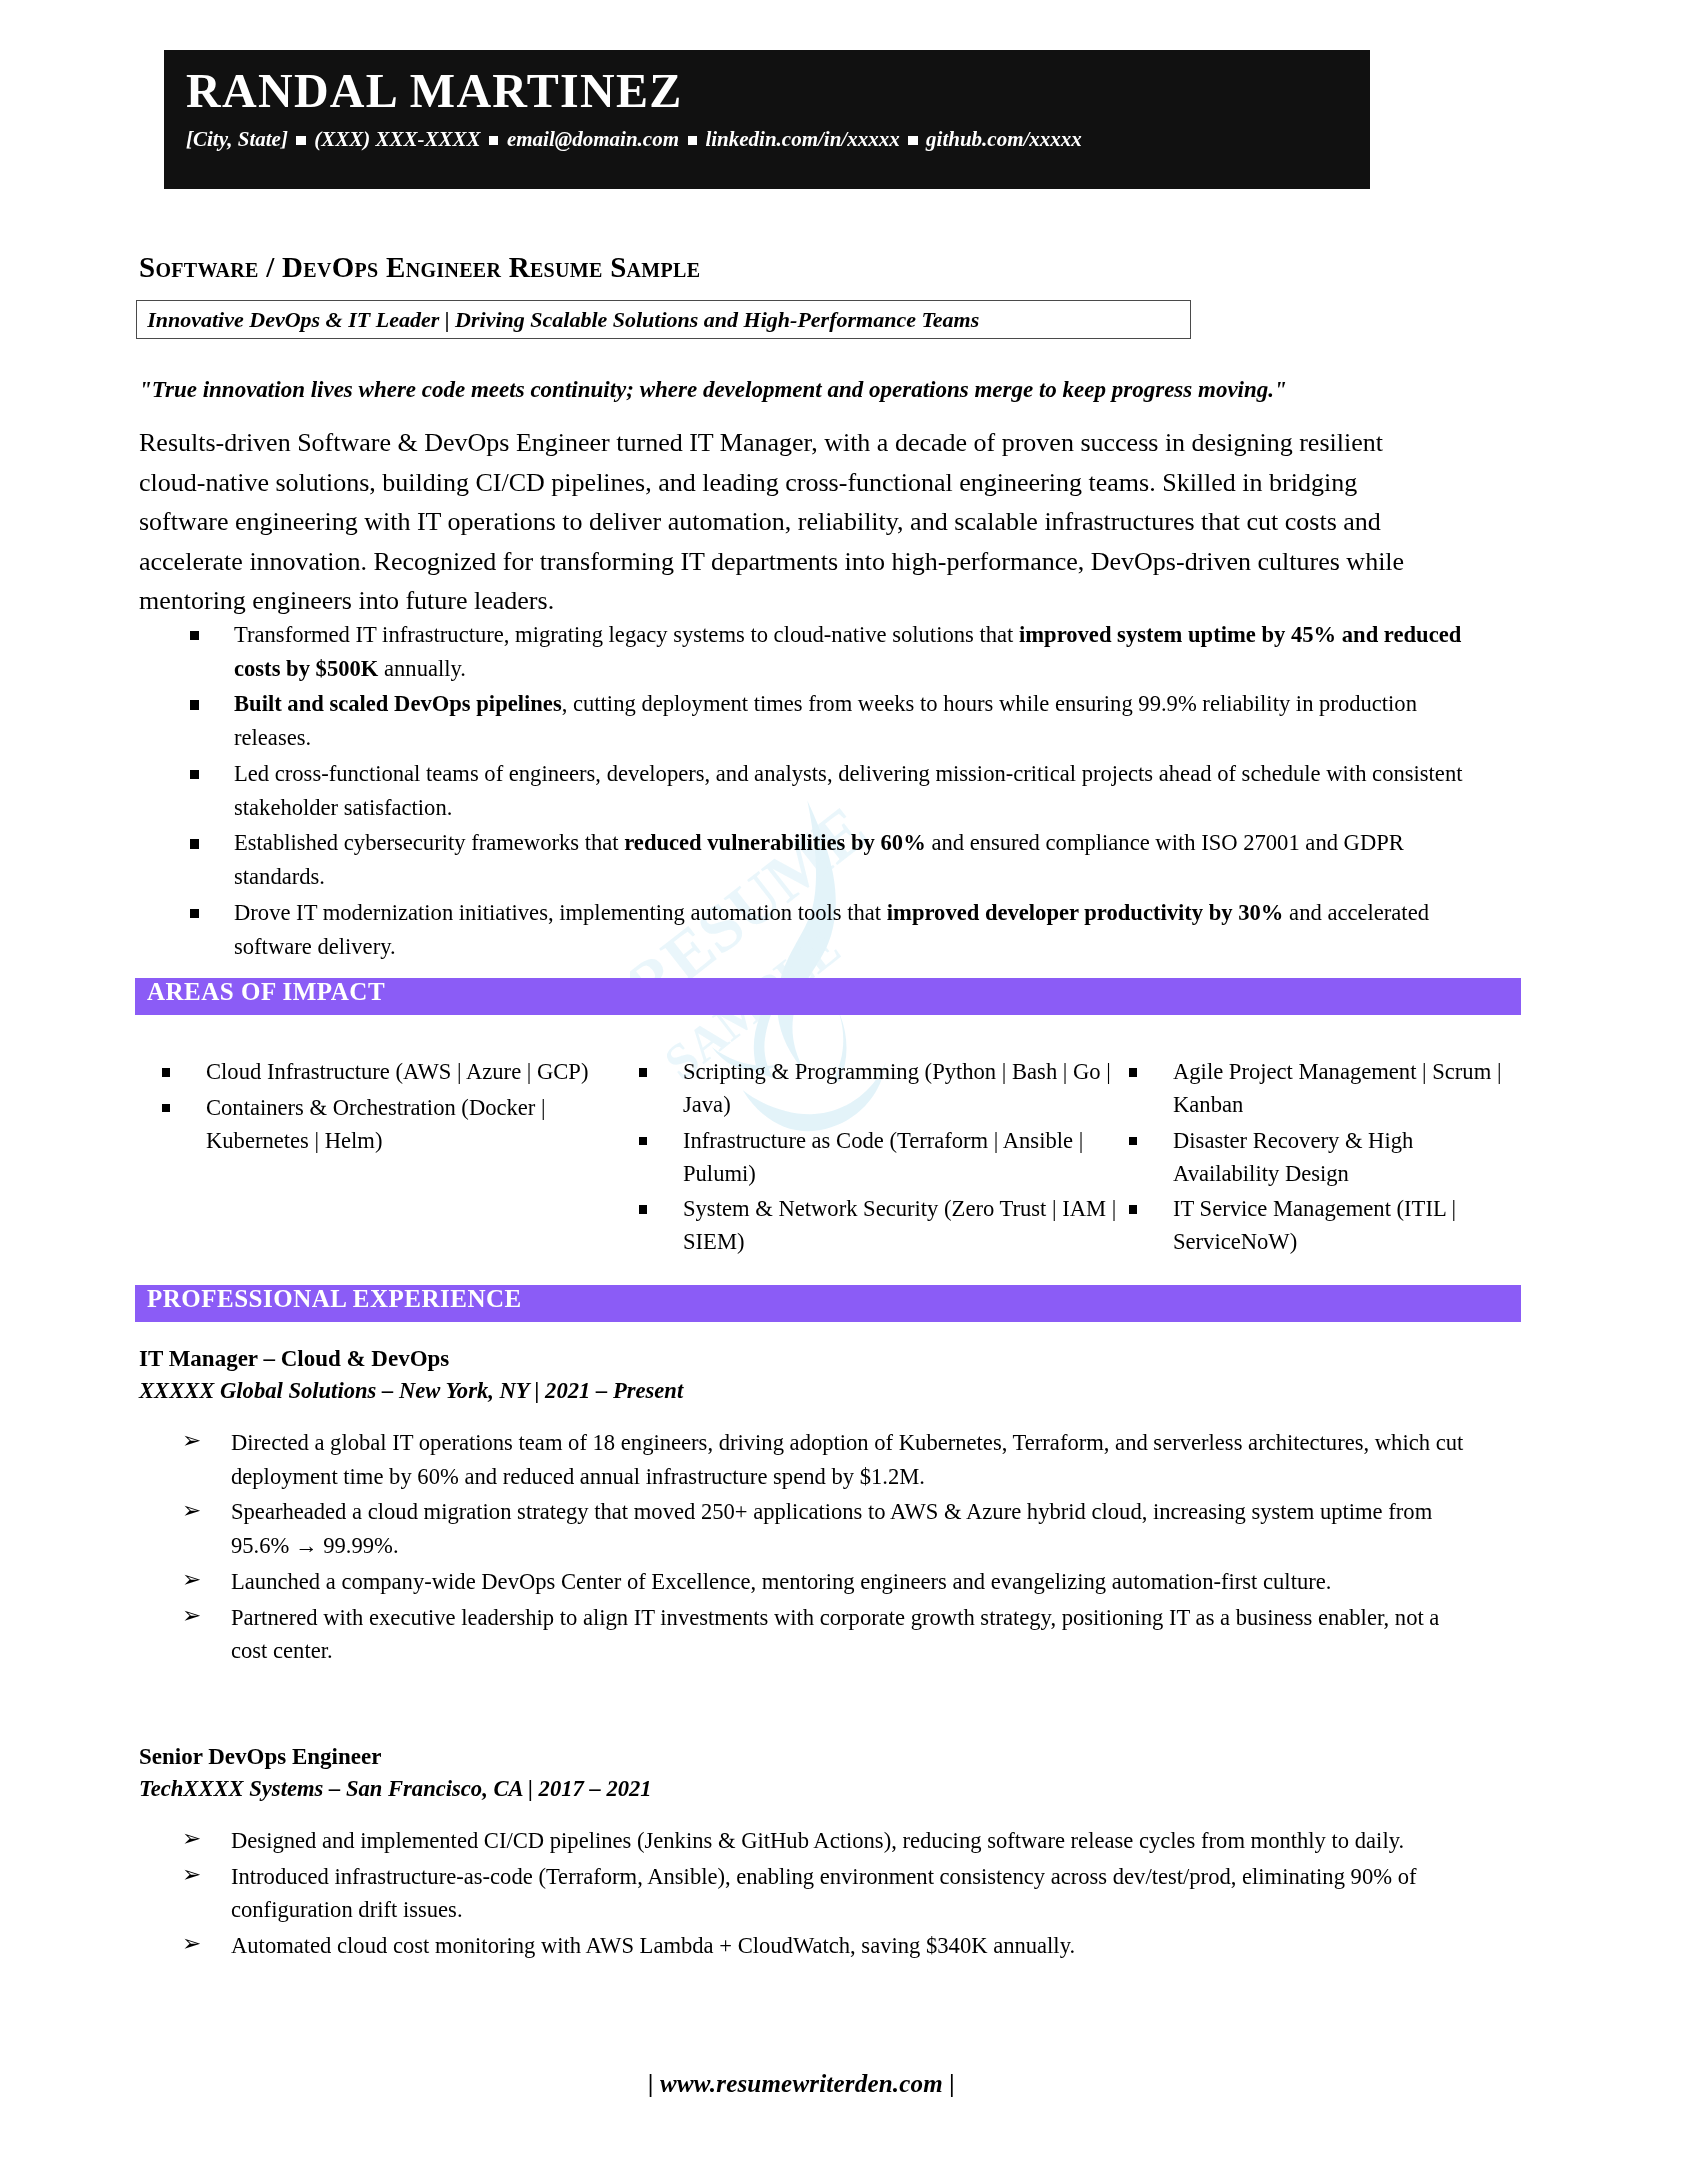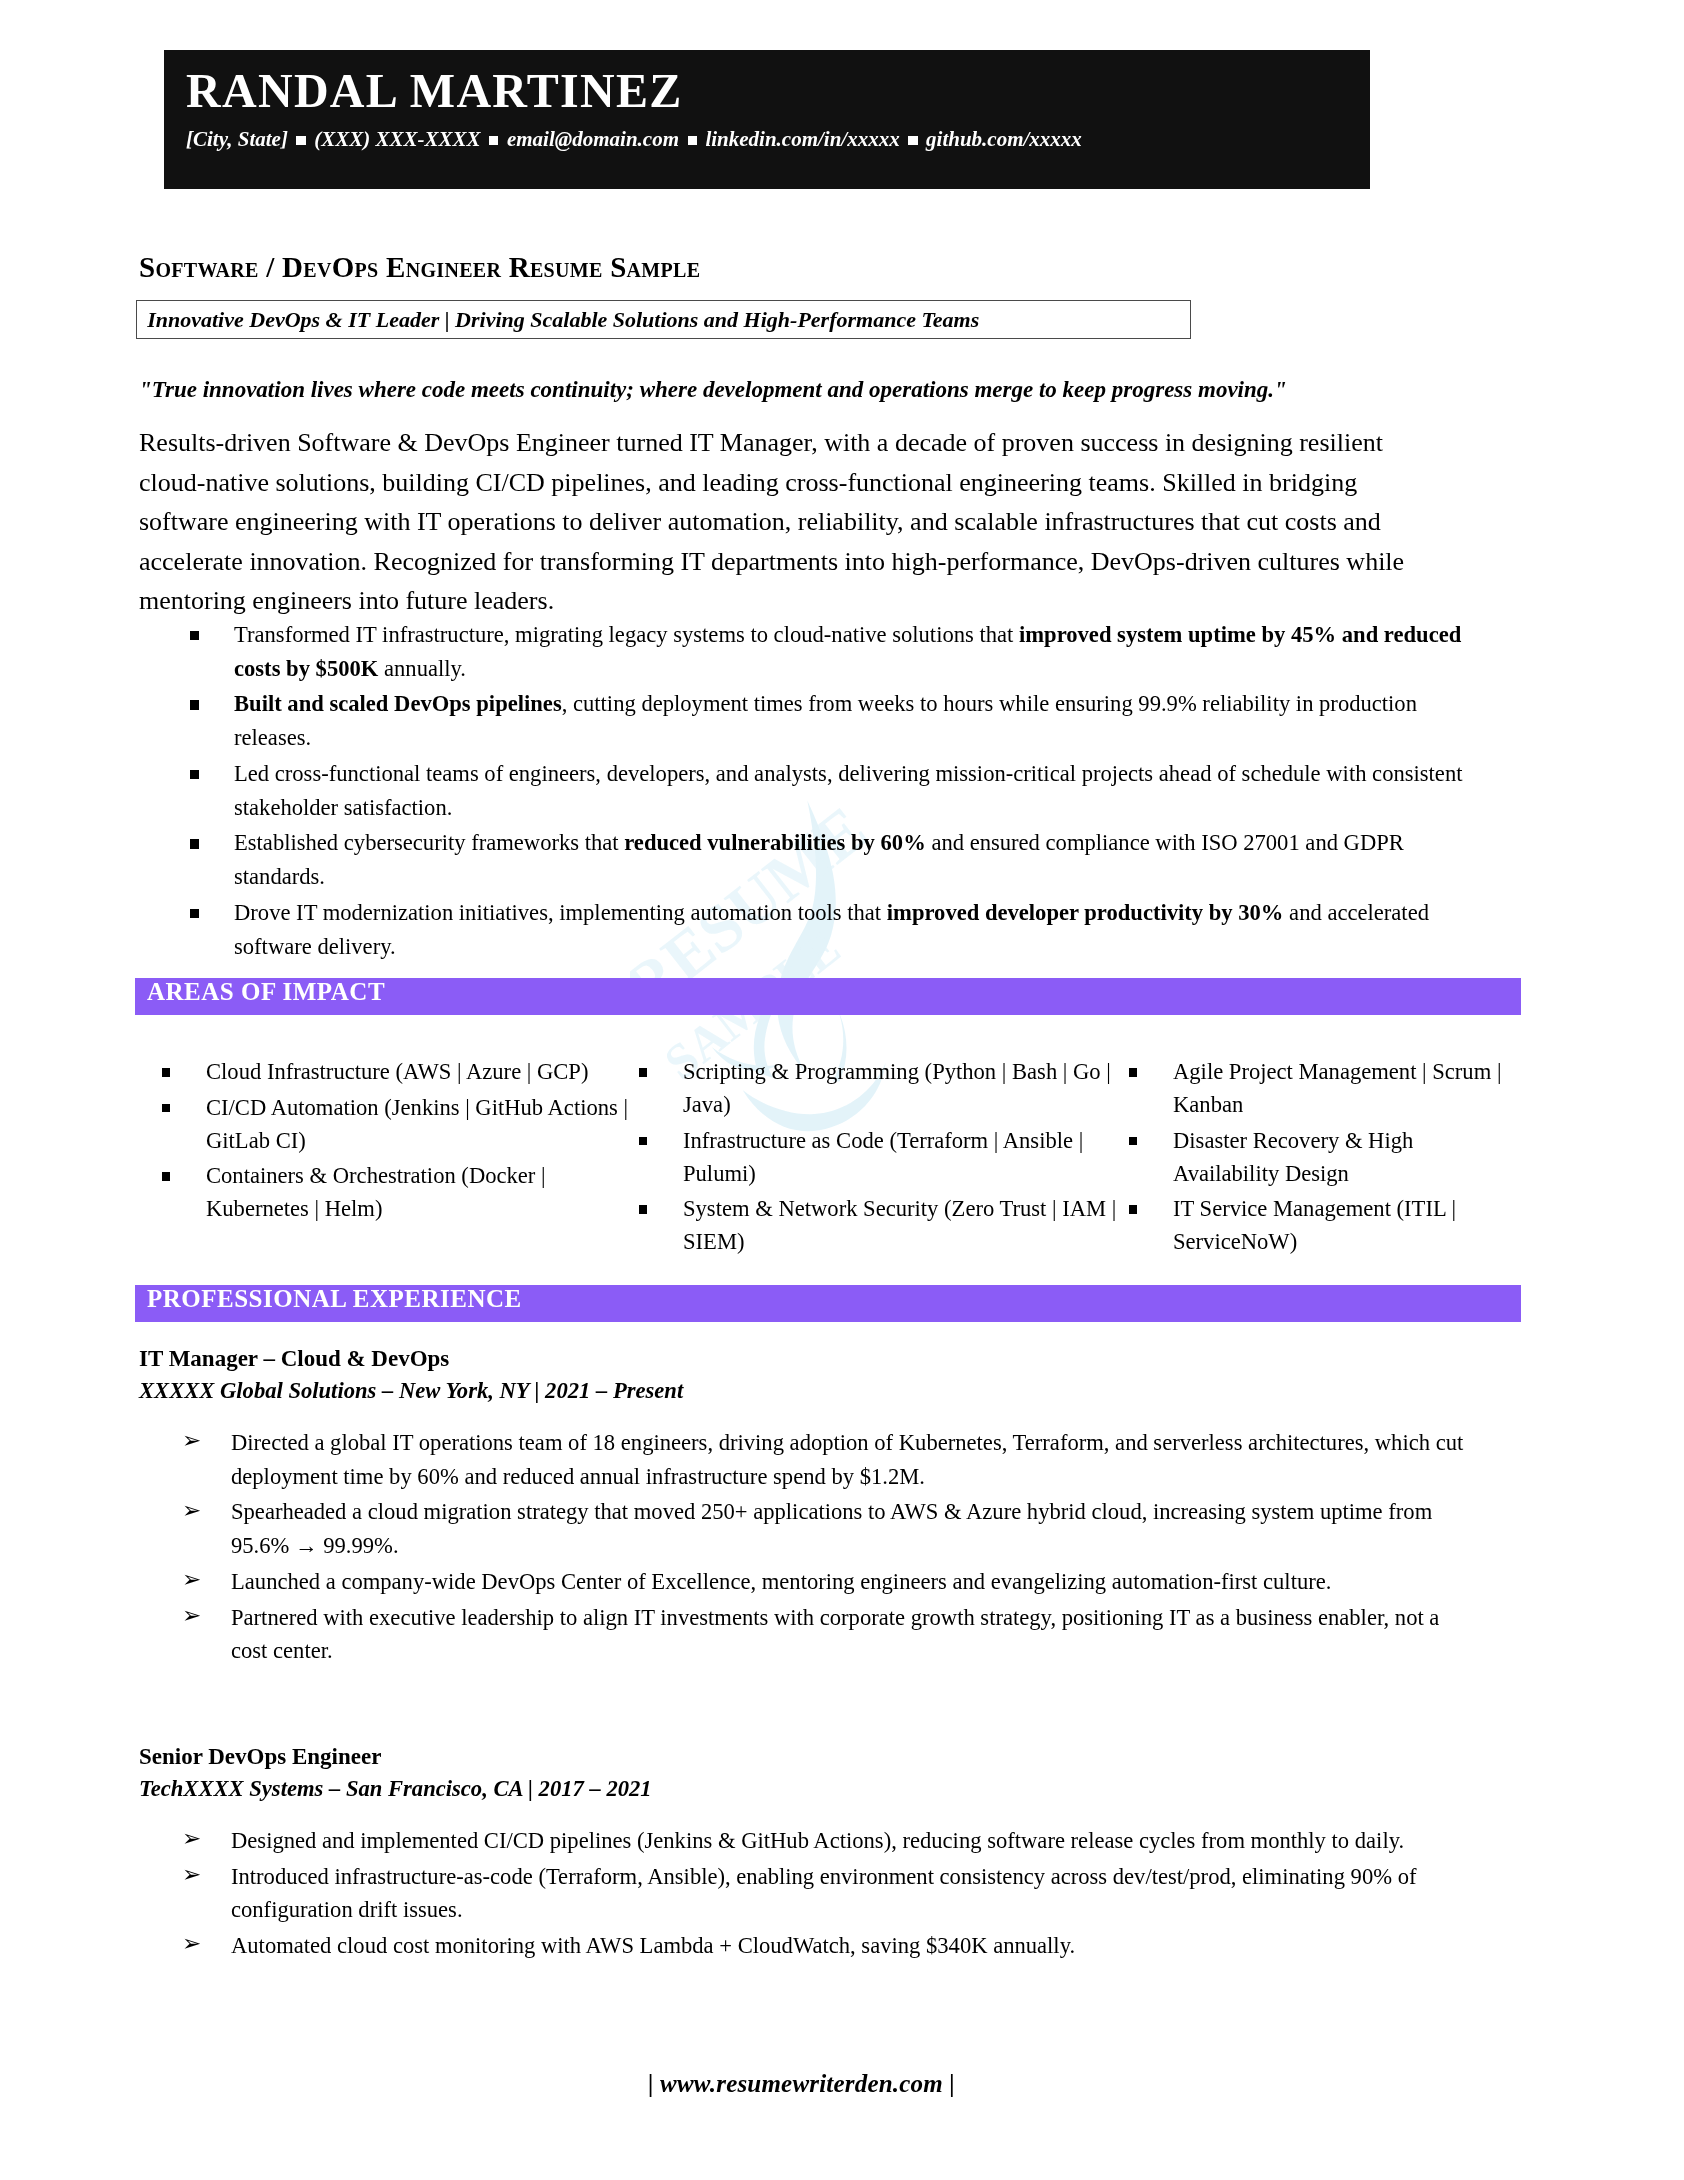--- a/index.html
+++ b/index.html
@@ -313,21 +313,20 @@
         <li><span class="marker"></span><span>Drove IT modernization initiatives, implementing automation tools that </span><b>improved developer productivity by 30%</b><span> and accelerated software delivery.</span></li>
       </ul>
 
     <div class="section-bar" style="top:978px;">
       <span class="section-title">AREAS OF IMPACT</span>
     </div>
 
     <div class="skills-wrap">
       <ul class="skills-col col1" id="skills-col-0">
           <li><span class="marker"></span><span>Cloud Infrastructure (AWS | Azure | GCP)</span></li>
-          <li><span class="marker"></span><span>CI/CD Automation (Jenkins | GitHub Actions | GitLab CI)</span></li>
           <li><span class="marker"></span><span>Containers &amp; Orchestration (Docker | Kubernetes | Helm)</span></li>
         </ul>
       <ul class="skills-col col2" id="skills-col-1">
           <li><span class="marker"></span><span>Scripting &amp; Programming (Python | Bash | Go | Java)</span></li>
           <li><span class="marker"></span><span>Infrastructure as Code (Terraform | Ansible | Pulumi)</span></li>
           <li><span class="marker"></span><span>System &amp; Network Security (Zero Trust | IAM | SIEM)</span></li>
         </ul>
       <ul class="skills-col col3" id="skills-col-2">
           <li><span class="marker"></span><span>Agile Project Management | Scrum | Kanban</span></li>
           <li><span class="marker"></span><span>Disaster Recovery &amp; High Availability Design</span></li>

